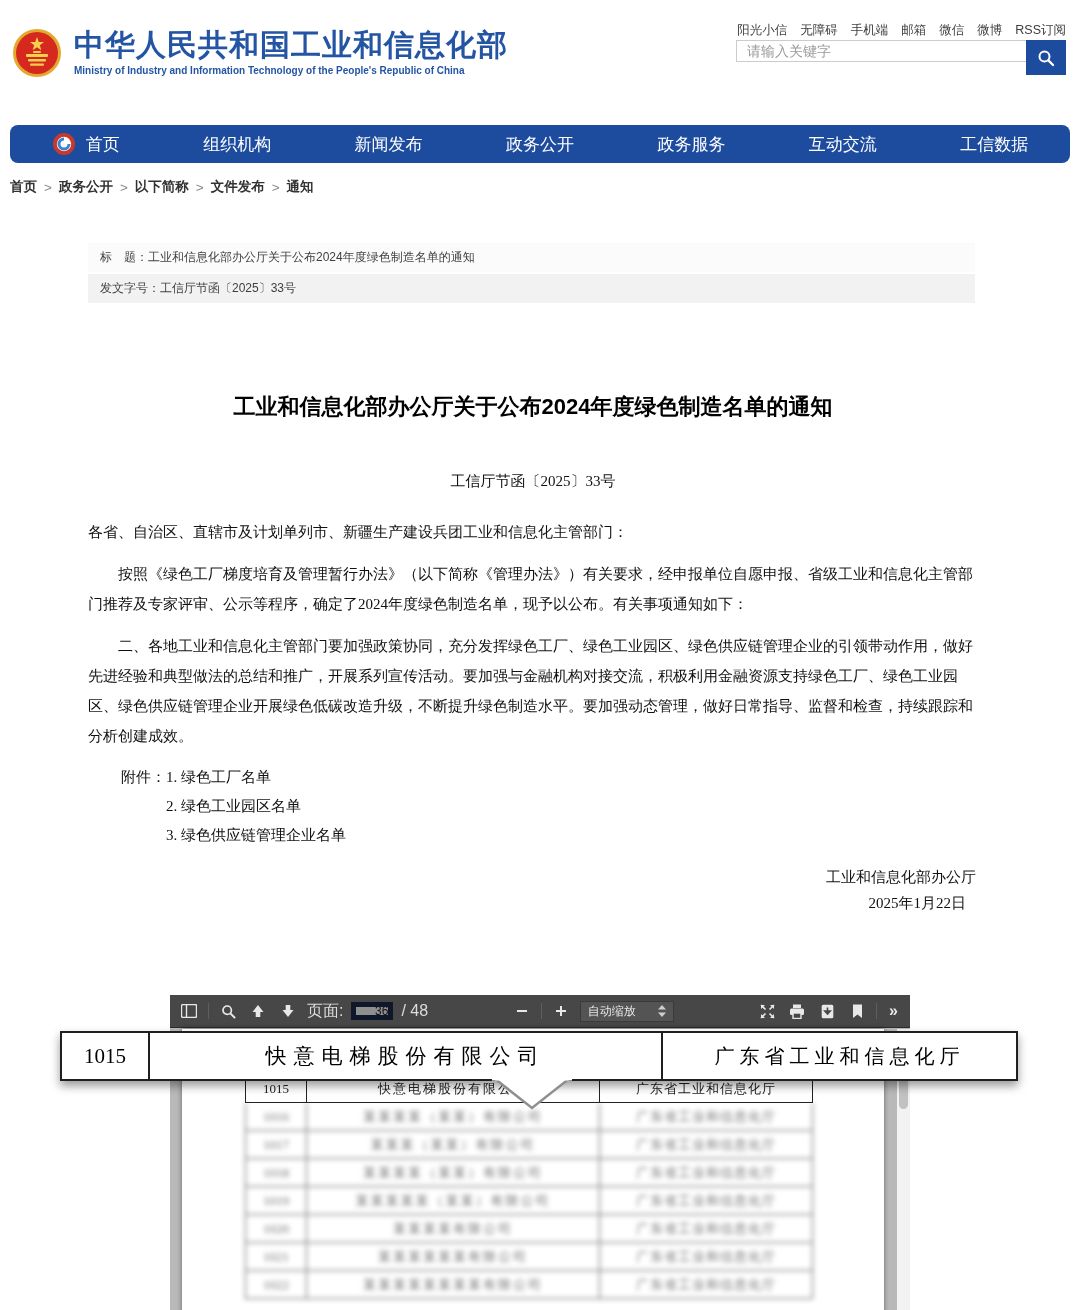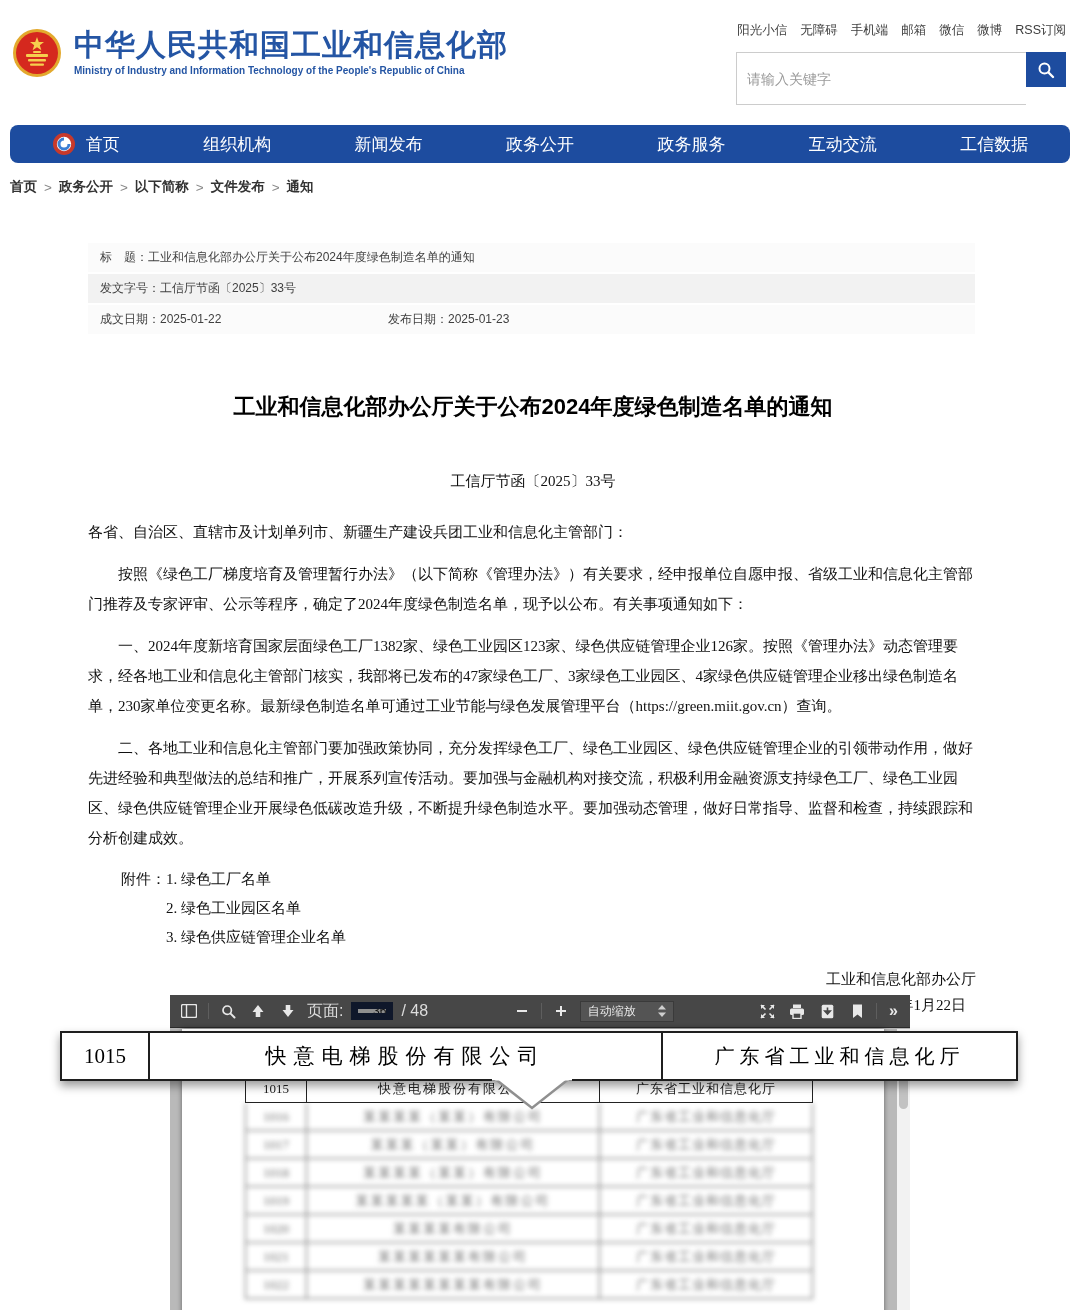--- a/index.html
+++ b/index.html
@@ -11,21 +11,21 @@
   
   .site-header { position:absolute; top:20px; left:12px; right:14px; height:100px; }
   .brand { position:absolute; left:0; top:8px; display:flex; align-items:flex-start; gap:12px; }
   .emblem { width:50px; height:50px; flex:0 0 auto; }
   .brand-text .cn { font-size:30px; font-weight:bold; color:#2455a4; letter-spacing:1px; line-height:34px; }
   .brand-text .en { font-size:10px; font-weight:bold; color:#2455a4; margin-top:3px; }
   .header-right { position:absolute; right:0; top:0; width:330px; }
   .quick-links { display:flex; align-items:center; justify-content:flex-end; gap:13px; font-size:12.5px; color:#3d3d3d; height:20px; }
   .quick-links a { color:#3d3d3d; text-decoration:none; white-space:nowrap; }
   .mascot { width:15px; height:17px; display:inline-block; }
-  .search-bar { margin-top:12px; display:flex; height:53px;justify-content:flex-end; }
+  .search-bar { margin-top:0; display:flex; height:22px;justify-content:flex-end; }
   .search-bar input { flex:1; border:1px solid #ccc; border-right:none; padding:0 10px; font-size:14px; color:#333; outline:none; }
   .search-bar input::placeholder { color:#9a9a9a; }
   .search-btn { width:40px; height:35px; background:#1d4c9f; border:none; display:flex; align-items:center; justify-content:center; cursor:pointer; }
   
   .main-nav { position:absolute; top:125px; left:10px; right:10px; height:38px; background:#1d4c9f; border-radius:8px; display:flex; align-items:center; }
   .nav-item { flex:1; text-align:center; color:#fff; font-size:17px; font-weight:500; cursor:pointer; display:flex; align-items:center; justify-content:center; gap:10px; }
   .nav-logo { width:24px; height:24px; }
   
   .breadcrumb { position:absolute; top:178px; left:10px; font-size:13.5px; font-weight:bold; color:#333; display:flex; gap:7px; align-items:center; }
   .breadcrumb .crumb { cursor:pointer; }
@@ -46,21 +46,21 @@
   .attachments { display:flex; font-size:15px; line-height:29px; margin-top:4px;margin-left:33px; }
   .attachments .att-list div { }
   .sig-block { margin-top:14px; text-align:right; font-size:15px; line-height:26px; padding-right:2px; }
   .sig-date { padding-right:10px; }
   
   .pdf-viewer { position:absolute; left:170px; top:995px; width:740px; height:315px; background:#b9b9b9; overflow:hidden; }
   .pdf-toolbar { position:absolute; top:0; left:0; right:0; height:33px; background:#474747; border-bottom:1px solid #2c2c2c; display:flex; align-items:center; padding:0 8px; color:#e8e8e8; gap:8px; }
   .tb-btn { width:22px; height:22px; display:flex; align-items:center; justify-content:center; border-radius:2px; cursor:pointer; }
   .tb-divider { width:1px; height:16px; background:#5e5e5e; }
   .tb-label { font-size:16px; color:#ddd; white-space:nowrap; }
-  .page-input { width:42px; height:18px; background:#8f8f8f; border:7px solid #0f172a; color:#111; font-size:12px; text-align:right; }
+  .page-input { width:42px; height:18px; background:#8f8f8f; border:5px solid #0f172a; color:#111; font-size:12px; text-align:right; }
   .zoom-select { display:flex; align-items:center; gap:22px; background:#545454; border:1px solid #3a3a3a; height:21px; padding:0 7px; font-size:12px; cursor:pointer; }
   .tb-spacer { flex:1; }
   .tb-more { font-size:16px; font-weight:bold; color:#e8e8e8; cursor:pointer; padding:0 4px; }
   .pdf-page { position:absolute; left:12px; top:34px; width:702px; height:300px; background:#fff; box-shadow:0 0 5px rgba(0,0,0,.45); }
   .pdf-scrollbar { position:absolute; right:0; top:34px; bottom:0; width:13px; background:#f2f2f2; }
   .pdf-scroll-thumb { position:absolute; top:2px; left:2px; width:9px; height:78px; background:#c2c2c2; border-radius:5px; cursor:pointer; }
   .pdf-table { position:absolute; left:63px; top:18px; width:568px; font-family:"Liberation Serif","DejaVu Serif",serif; font-size:13px; color:#222; }
   .pdf-row { display:flex; height:28px; border-bottom:1px solid #555; }
   .pdf-row .cell { display:flex; align-items:center; justify-content:center; }
   .pdf-row .c-no { width:62px; border-left:1px solid #555; border-right:1px solid #555; }
@@ -164,32 +164,27 @@
   <span class="crumb">通知</span>
 </div>
 
 <div class="meta-panel">
   <div class="meta-row lite">
     <span>标　题：</span><span>工业和信息化部办公厅关于公布2024年度绿色制造名单的通知</span>
   </div>
   <div class="meta-row gray">
     <span>发文字号：</span><span>工信厅节函〔2025〕33号</span>
   </div>
-  <div class="meta-row lite">
-    <span>成文日期：</span><span>2025-01-22</span>
-    <span class="meta-col2"><span>发布日期：</span><span>2025-01-23</span></span>
-  </div>
 </div>
 
 <div class="doc">
   <div class="doc-title">工业和信息化部办公厅关于公布2024年度绿色制造名单的通知</div>
   <div class="doc-number">工信厅节函〔2025〕33号</div>
   <p class="salutation">各省、自治区、直辖市及计划单列市、新疆生产建设兵团工业和信息化主管部门：</p>
   <p class="body-para">按照《绿色工厂梯度培育及管理暂行办法》（以下简称《管理办法》）有关要求，经申报单位自愿申报、省级工业和信息化主管部门推荐及专家评审、公示等程序，确定了2024年度绿色制造名单，现予以公布。有关事项通知如下：</p>
-  <p class="body-para">一、2024年度新培育国家层面绿色工厂1382家、绿色工业园区123家、绿色供应链管理企业126家。按照《管理办法》动态管理要求，经各地工业和信息化主管部门核实，我部将已发布的47家绿色工厂、3家绿色工业园区、4家绿色供应链管理企业移出绿色制造名单，230家单位变更名称。最新绿色制造名单可通过工业节能与绿色发展管理平台（https://green.miit.gov.cn）查询。</p>
   <p class="body-para">二、各地工业和信息化主管部门要加强政策协同，充分发挥绿色工厂、绿色工业园区、绿色供应链管理企业的引领带动作用，做好先进经验和典型做法的总结和推广，开展系列宣传活动。要加强与金融机构对接交流，积极利用金融资源支持绿色工厂、绿色工业园区、绿色供应链管理企业开展绿色低碳改造升级，不断提升绿色制造水平。要加强动态管理，做好日常指导、监督和检查，持续跟踪和分析创建成效。</p>
   <div class="attachments">
     <div>附件：</div>
     <div class="att-list">
       <div>1. 绿色工厂名单</div>
       <div>2. 绿色工业园区名单</div>
       <div>3. 绿色供应链管理企业名单</div>
     </div>
   </div>
   <div class="sig-block">

